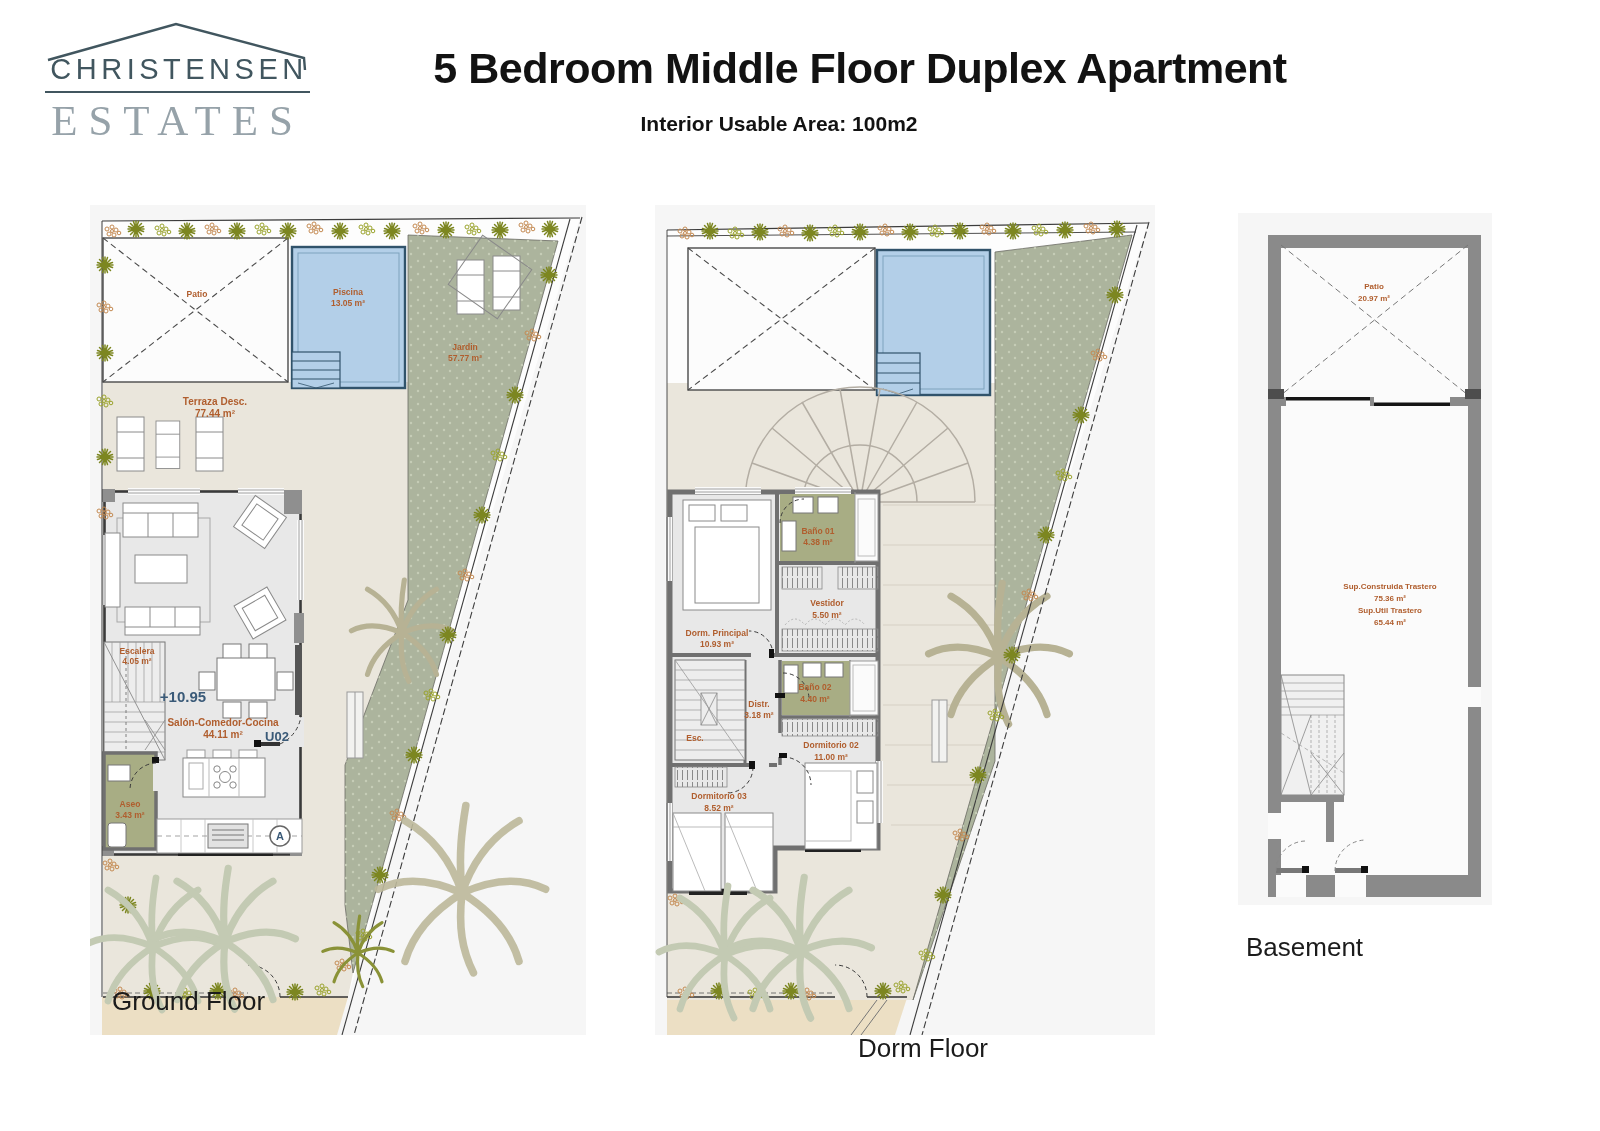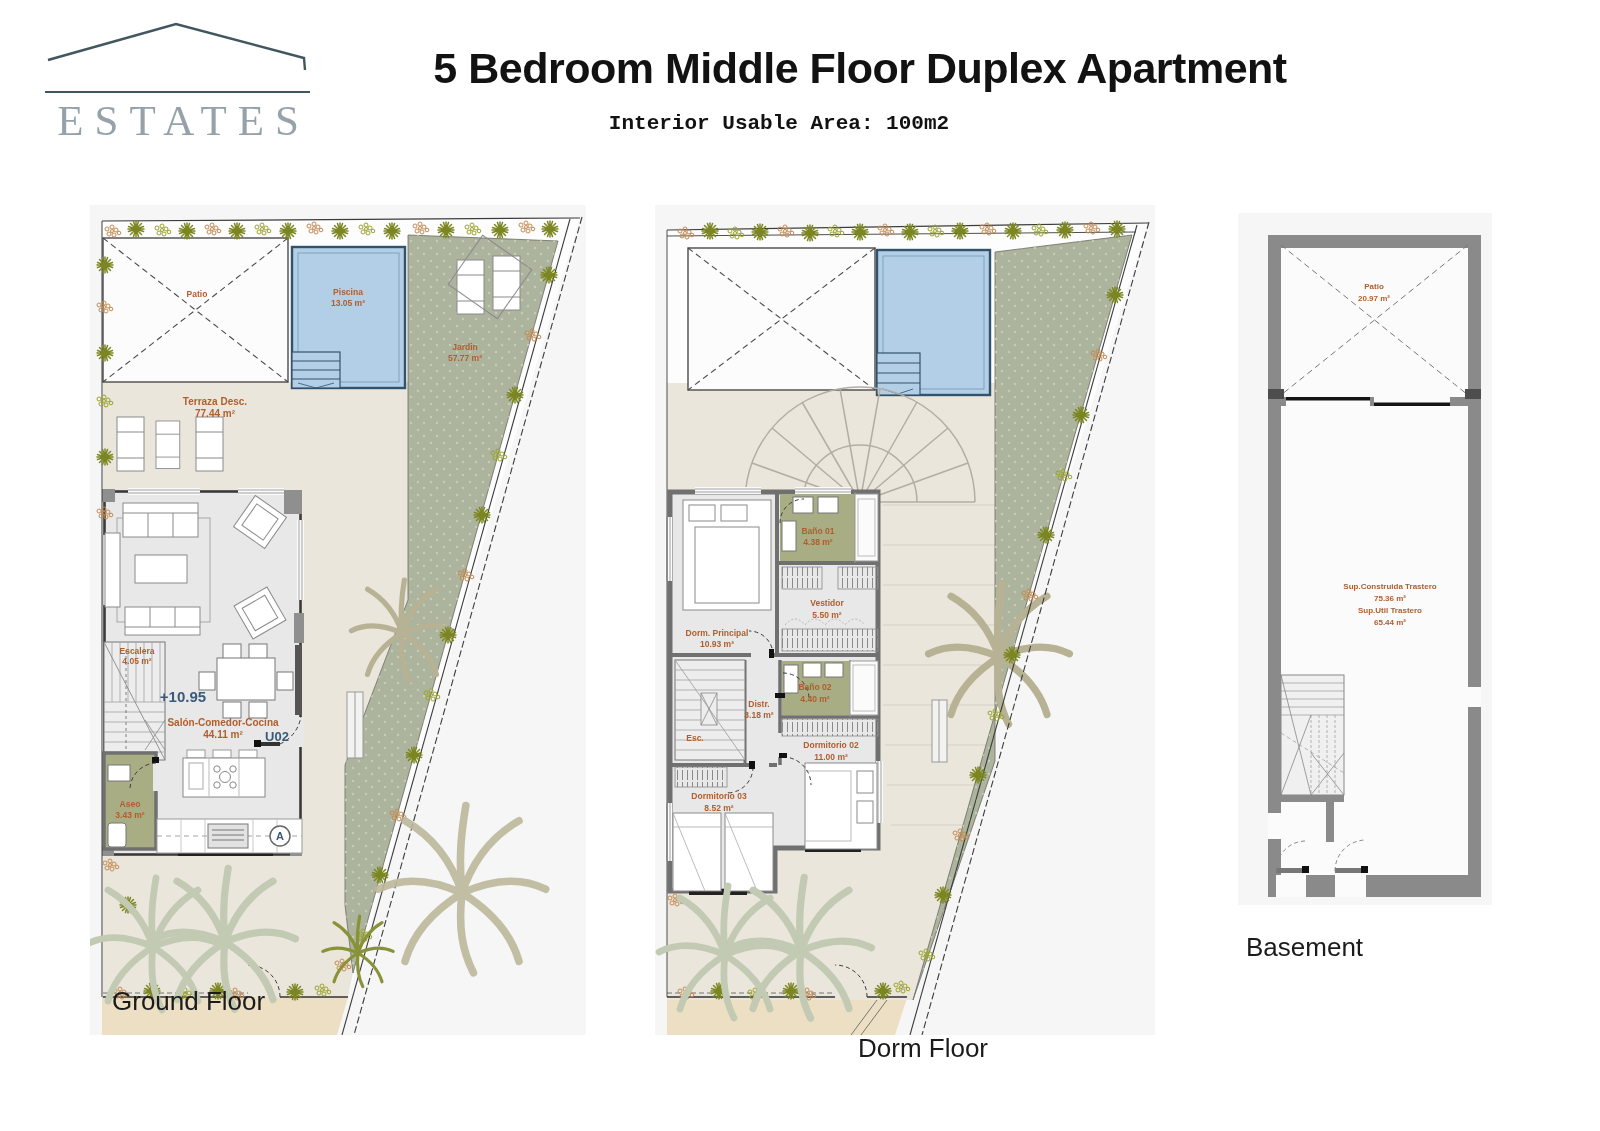--- a/index.html
+++ b/index.html
@@ -3,24 +3,24 @@
 <meta charset="utf-8">
 <style>
   html,body{margin:0;padding:0;background:#ffffff;}
   body{width:1600px;height:1131px;font-family:"Liberation Sans",sans-serif;}
   .page{position:relative;width:1600px;height:1131px;background:#fff;overflow:hidden;}
   .abs{position:absolute;}
   .logo{left:45px;top:20px;width:268px;height:150px;}
   .logo-roof{left:0;top:0;}
   .logo-l1{left:0;top:33px;width:268px;text-align:center;font-size:29px;letter-spacing:4.5px;color:#41565f;}
   .logo-rule{left:0;top:71px;width:265px;height:2px;background:#41565f;}
-  .logo-l2{left:0;top:76px;width:265px;text-align:right;font-family:"Liberation Serif",serif;font-size:43px;letter-spacing:11px;color:#96a2a9;}
+  .logo-l2{left:0;top:76px;width:265px;text-align:center;font-family:"Liberation Serif",serif;font-size:43px;letter-spacing:11px;color:#96a2a9;}
   .title{left:385px;top:44px;width:950px;text-align:center;font-size:43px;font-weight:bold;color:#121212;letter-spacing:-0.5px;}
   .sub{left:300px;width:958px;text-align:center;font-size:21px;font-weight:bold;color:#121212;}
-  .sub1{top:112px;font-family:Liberation Mono, monospace;} .sub2{top:143px;}
+  .sub1{top:112px;} .sub2{top:143px;}
   .caption{font-size:26px;color:#1b1b1b;}
   svg text{font-family:"Liberation Sans",sans-serif;}
   .rl{font-size:10px;font-weight:bold;fill:#b05e2e;}
   .rls{font-size:8.5px;font-weight:bold;fill:#b05e2e;}
   .rlt{font-size:8px;font-weight:bold;fill:#b05e2e;}
   .rlb{fill:#3a5a78;font-weight:bold;}
 </style>
 </head>
 <body>
 
@@ -55,20 +55,21 @@
       <pattern id="hatchV" width="5" height="12" patternUnits="userSpaceOnUse">
         <path d="M2.5,1 V11" stroke="#8a8a8a" stroke-width="1"></path>
       </pattern>
     </defs>
   </svg>
 
   <div class="abs logo">
     <svg class="abs logo-roof" width="268" height="50">
       <path d="M3,40 L131,4 L259,38 L260,50" fill="none" stroke="#41565f" stroke-width="2.4"></path>
     </svg>
+    <div class="abs logo-l1">CHRISTENSEN</div>
     <div class="abs logo-rule"></div>
     <div class="abs logo-l2">ESTATES</div>
   </div>
   <div class="abs title">5 Bedroom Middle Floor Duplex Apartment</div>
   <div class="abs sub sub1">Interior Usable Area: 100m2</div>
 
   <svg class="abs" style="left:90px;top:205px" width="496" height="830" viewBox="0 0 496 830">
     <rect width="496" height="830" fill="#f6f6f6"></rect>
     <polygon points="12,16 490,13 258,792 12,792" fill="#fdfdfd"></polygon>
     <polygon points="12,792 258,792 247,830 12,830" fill="#ecdfc4"></polygon>

